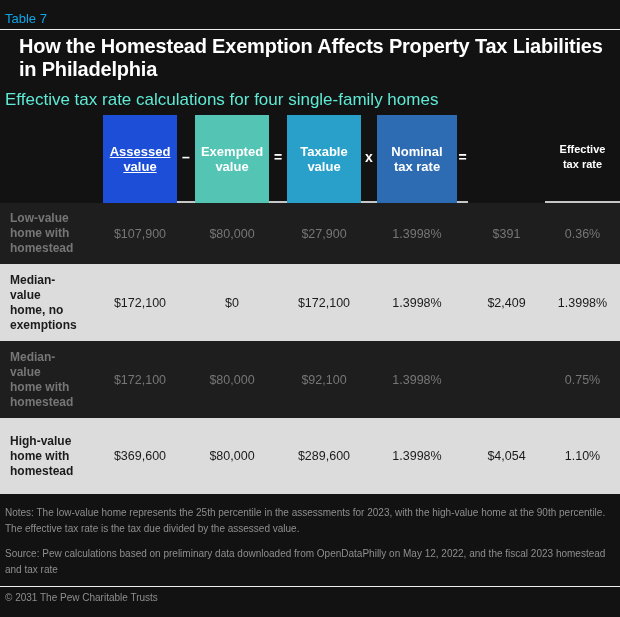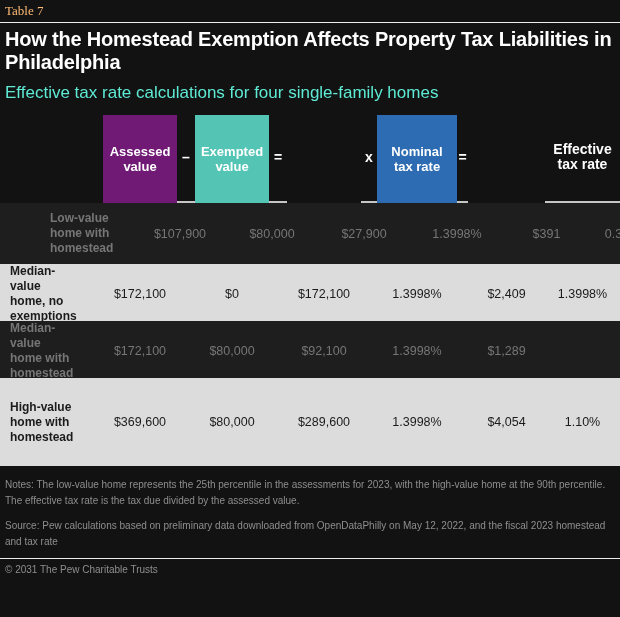--- a/index.html
+++ b/index.html
@@ -6,27 +6,27 @@
   html, body { width: 620px; height: 617px; }
   body {
     background: #121212;
     font-family: "Liberation Sans", sans-serif;
     overflow: hidden;
   }
   .figure { width: 620px; height: 617px; background: #121212; }
 
   
   .table-number {
-    color: #fdba74; font-size: 13px; padding: 3px 6px 3px 5px; font-family: Liberation Serif, serif;
+    color: #0ea5e9; font-size: 13px; padding: 11px 6px 3px 5px;
   }
   .rule { height: 1px; background: #ececec; width: 620px; }
   .title {
     color: #ffffff; font-size: 20px; font-weight: bold;
     line-height: 23px; letter-spacing: -0.2px;
-    padding: 5px 6px 0 5px;
+    padding: 5px 6px 0 19px;
   }
   .subtitle {
     color: #5eead4; font-size: 17px; font-weight: normal;
     padding: 9px 6px 0 5px;
   }
   .title-block { height: 112px; }
 
   
   .grid {
     display: grid;
@@ -54,52 +54,52 @@
     border-bottom: 2px solid #c6c6c6;
   }
   .boxcell { padding-top: 3px; }
   .box {
     height: 100%; width: 100%;
     display: flex; align-items: center; justify-content: center;
     text-align: center;
     color: #ffffff; font-weight: bold; font-size: 13px; line-height: 15px;
     padding: 0 6px;
   }
-  .box-red     { background: #701a75; }
+  .box-red     { background: #1d4ed8; text-decoration: underline; }
   .box-teal    { background: #54c4b5; }
   .box-cyan    { background: #29a0c9; }
   .box-blue    { background: #2d6cb2; }
   .box-green   { background: #6d9c5a; }
   .op {
     color: #ffffff; font-weight: bold; font-size: 14px;
     display: flex; align-items: center; justify-content: center;
     border-bottom: 2px solid #c6c6c6;
   }
   .heff {
-    color: #ffffff; font-weight: bold; font-size: 14px; line-height: 15px;
+    color: #ffffff; font-weight: bold; font-size: 11px; line-height: 15px;
     display: flex; align-items: center; justify-content: center; text-align: center;
     padding: 0 8px;
     border-bottom: 2px solid #c6c6c6;
   }
 
   
   .row .cell {
     display: flex; align-items: center; justify-content: center;
     font-size: 12.5px;
   }
   .row .label {
     justify-content: flex-start; text-align: left;
     padding-left: 10px; padding-right: 30px;
     font-weight: bold; font-size: 12px; line-height: 15px;
   }
   .row-dark  { background: #1e1e1e; color: #767676; }
   .row-light { background: #dcdcdc; color: #1b1b1b; }
-  .h61 { height: 61px; padding-left: 40px; }
-  .h82 { height: 57px; }
-  .h76 { height: 88px; }
+  .h61 { height: 61px; }
+  .h82 { height: 77px; }
+  .h76 { height: 76px; }
 
   
   .footer { color: #8e8e8e; font-size: 10px; }
   .note-para   { line-height: 16px; padding: 11px 8px 0 5px; }
   .source-para { line-height: 16px; padding: 9px 8px 0 5px; }
   .footer-rule { margin-top: 8px; }
   .copyright   { padding: 5px 6px 0 5px; }
 </style>
 </head>
 <body>
@@ -115,20 +115,23 @@
 
   <div class="grid hrow">
     <div class="boxcell c2">
       <div class="box box-red">Assessed value</div>
     </div>
     <div class="op c3">–</div>
     <div class="boxcell c4">
       <div class="box box-teal">Exempted value</div>
     </div>
     <div class="op c5">=</div>
+    <div class="boxcell c6">
+      <div class="box box-cyan">Taxable value</div>
+    </div>
     <div class="op c7">x</div>
     <div class="boxcell c8">
       <div class="box box-blue">Nominal tax rate</div>
     </div>
     <div class="op c9">=</div>
     <div class="heff c11">Effective tax rate</div>
   </div>
 
   <div class="grid row row-dark h61">
     <div class="cell label c1">Low-value home with homestead</div>
@@ -149,21 +152,21 @@
     <div class="cell c10">$2,409</div>
     <div class="cell c11">1.3998%</div>
   </div>
 
   <div class="grid row row-dark h82">
     <div class="cell label c1">Median-value home with homestead</div>
     <div class="cell c2">$172,100</div>
     <div class="cell c4">$80,000</div>
     <div class="cell c6">$92,100</div>
     <div class="cell c8">1.3998%</div>
-    <div class="cell c10">$1,289</div>
+    <div class="cell c11">0.75%</div>
   </div>
 
   <div class="grid row row-light h76">
     <div class="cell label c1">High-value home with homestead</div>
     <div class="cell c2">$369,600</div>
     <div class="cell c4">$80,000</div>
     <div class="cell c6">$289,600</div>
     <div class="cell c8">1.3998%</div>
     <div class="cell c10">$4,054</div>
     <div class="cell c11">1.10%</div>

